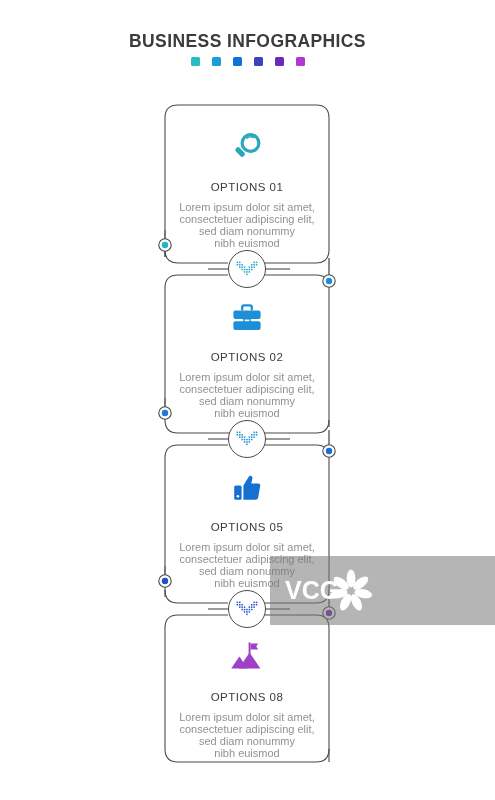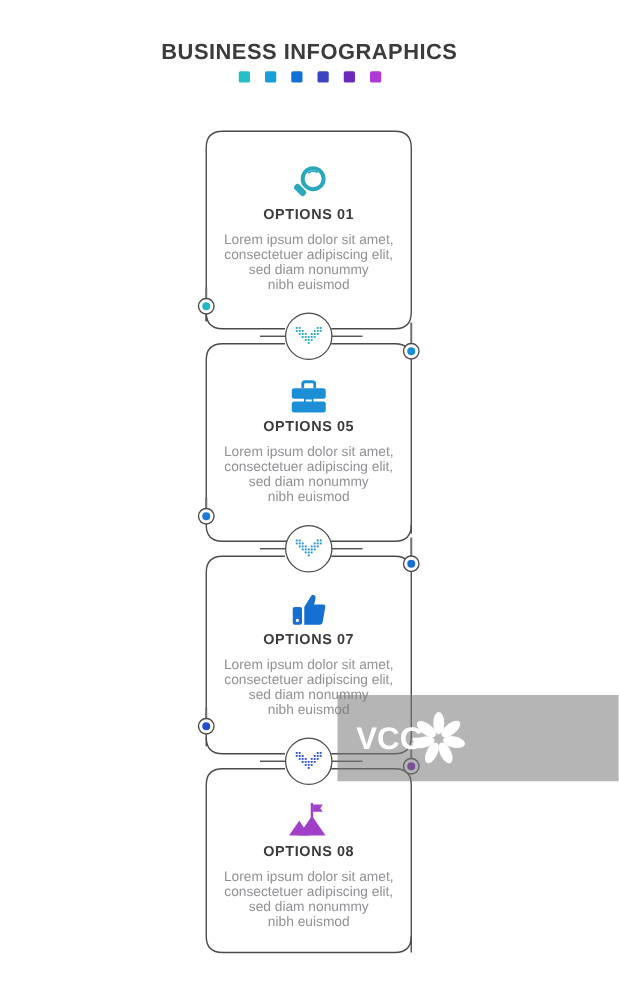--- a/index.html
+++ b/index.html
@@ -26,22 +26,22 @@
   .sw{width:9px;height:9px;border-radius:1.5px;}
 
   
   #skeleton{position:absolute;left:0;top:0;width:495px;height:800px;}
 
   
   .card-body{position:absolute;width:170px;text-align:center;}
   .icon-wrap{height:44px;display:flex;align-items:flex-end;justify-content:center;}
   .icon-wrap svg{display:block;}
   .opt-title{
-    margin-top:2px;
-    font-size:11.5px;font-weight:bold;letter-spacing:.5px;
+    margin-top:17px;
+    font-size:11.5px;font-weight:normal;letter-spacing:.5px;
     color:#3b3b3d;
   }
   .opt-desc{
     margin-top:8px;
     font-size:11px;line-height:12.1px;color:#8f9194;
   }
 
   
   .conn{
     position:absolute;width:38px;height:38px;border-radius:50%;
@@ -157,40 +157,40 @@
   <div class="card-body" style="left:162px;top:290px;">
     <div class="icon-wrap">
       <svg width="34" height="32" viewBox="0 0 34 32" xmlns="http://www.w3.org/2000/svg">
         <path d="M12.2 7.6 V5.4 Q12.2 3.4 14.2 3.4 H19.8 Q21.8 3.4 21.8 5.4 V7.6" fill="none" stroke="#1c8fd6" stroke-width="2.3" stroke-linecap="round"></path>
         <rect x="3.4" y="8.6" width="27.2" height="8.4" rx="2" fill="#1c8fd6"></rect>
         <rect x="3.4" y="19.2" width="27.2" height="8.8" rx="2" fill="#1c8fd6"></rect>
         <rect x="13.2" y="16.1" width="7.6" height="4.6" rx="1.1" fill="#1c8fd6"></rect>
         <rect x="14.6" y="17.6" width="4.8" height="1.6" fill="#ffffff"></rect>
       </svg>
     </div>
-    <div class="opt-title">OPTIONS 05</div>
+    <div class="opt-title">OPTIONS 02</div>
     <div class="opt-desc">
       <div>Lorem ipsum dolor sit amet,</div>
       <div>consectetuer adipiscing elit,</div>
       <div>sed diam nonummy</div>
       <div>nibh euismod</div>
     </div>
   </div>
 
   <div class="card-body" style="left:162px;top:460px;">
     <div class="icon-wrap">
       <svg width="34" height="32" viewBox="0 0 34 32" xmlns="http://www.w3.org/2000/svg">
         <rect x="4.2" y="13.6" width="7.4" height="14.2" rx="1.6" fill="#1570d1"></rect>
         <circle cx="7.9" cy="24.3" r="1.25" fill="#ffffff"></circle>
         <path d="M13.4 13.6 L18.6 5.1 Q19.6 3.4 21.2 4.0 Q22.8 4.6 22.4 6.6 L21.3 11.6
                  L28.4 11.6 Q30.6 11.6 30.2 13.8 L28.2 25.4 Q27.9 27.8 25.6 27.8
                  L13.4 27.8 Z" fill="#1570d1"></path>
       </svg>
     </div>
-    <div class="opt-title">OPTIONS 07</div>
+    <div class="opt-title">OPTIONS 05</div>
     <div class="opt-desc">
       <div>Lorem ipsum dolor sit amet,</div>
       <div>consectetuer adipiscing elit,</div>
       <div>sed diam nonummy</div>
       <div>nibh euismod</div>
     </div>
   </div>
 
   <div class="card-body" style="left:162px;top:630px;">
     <div class="icon-wrap">

